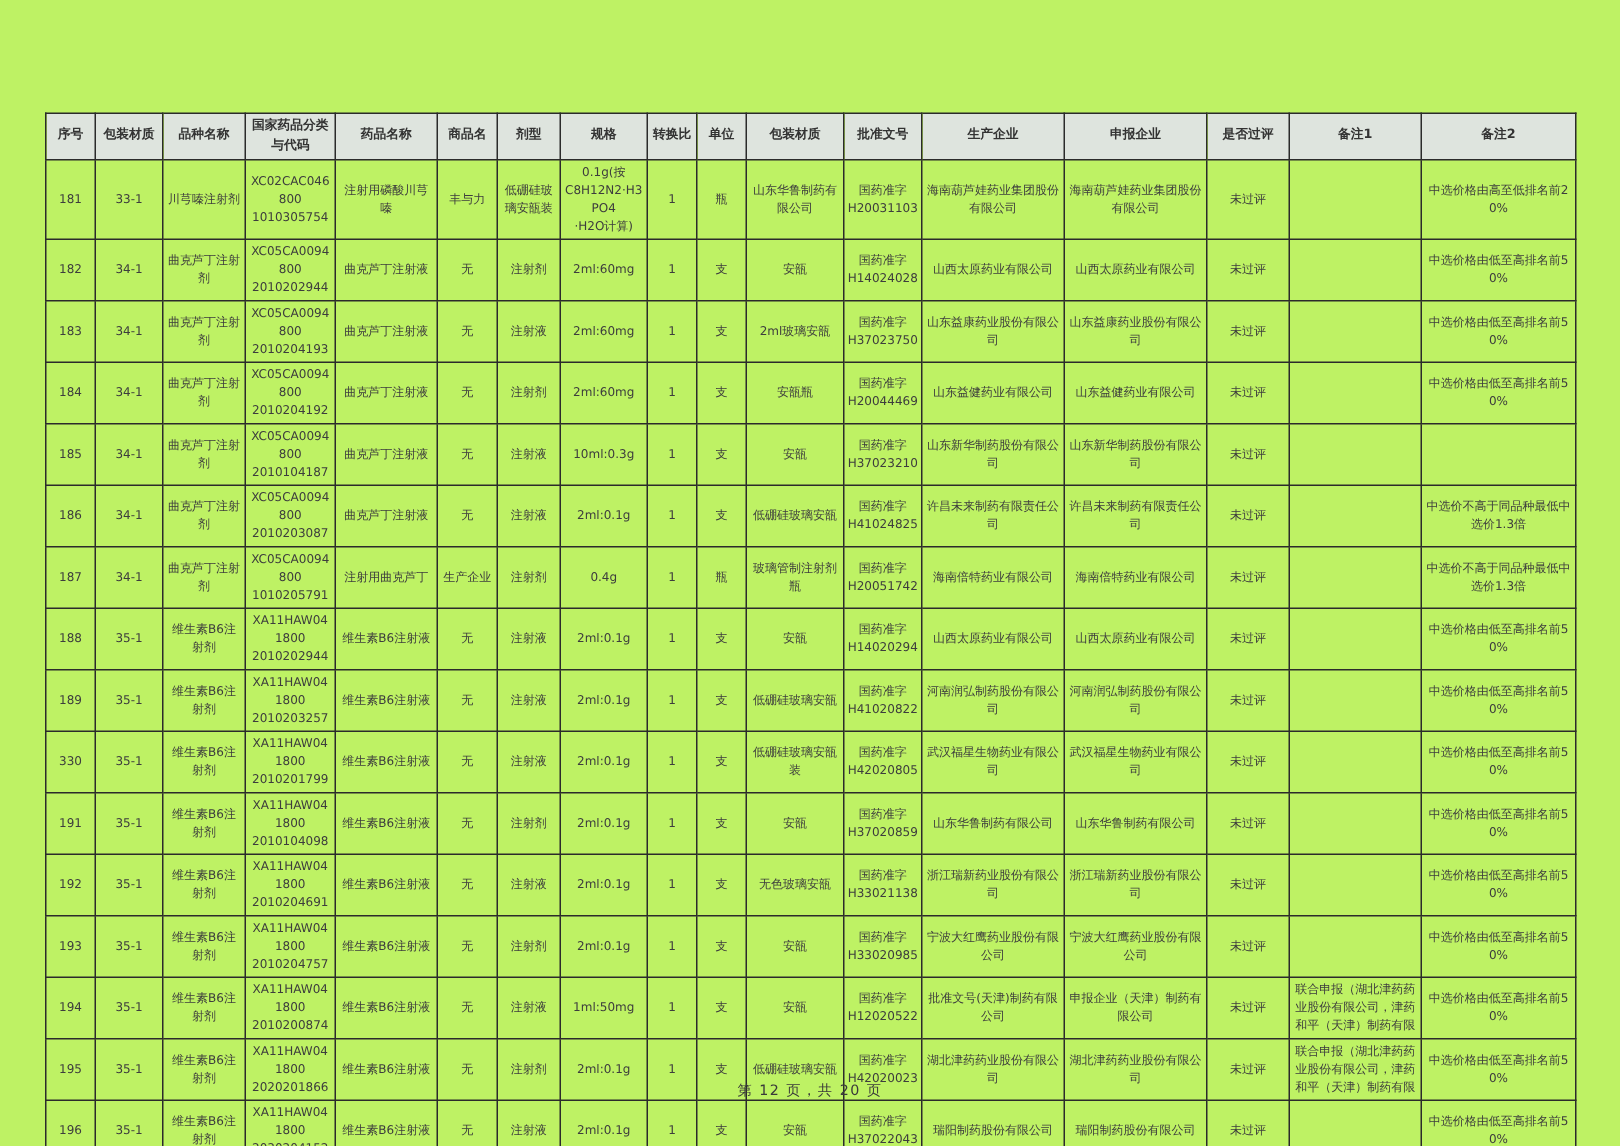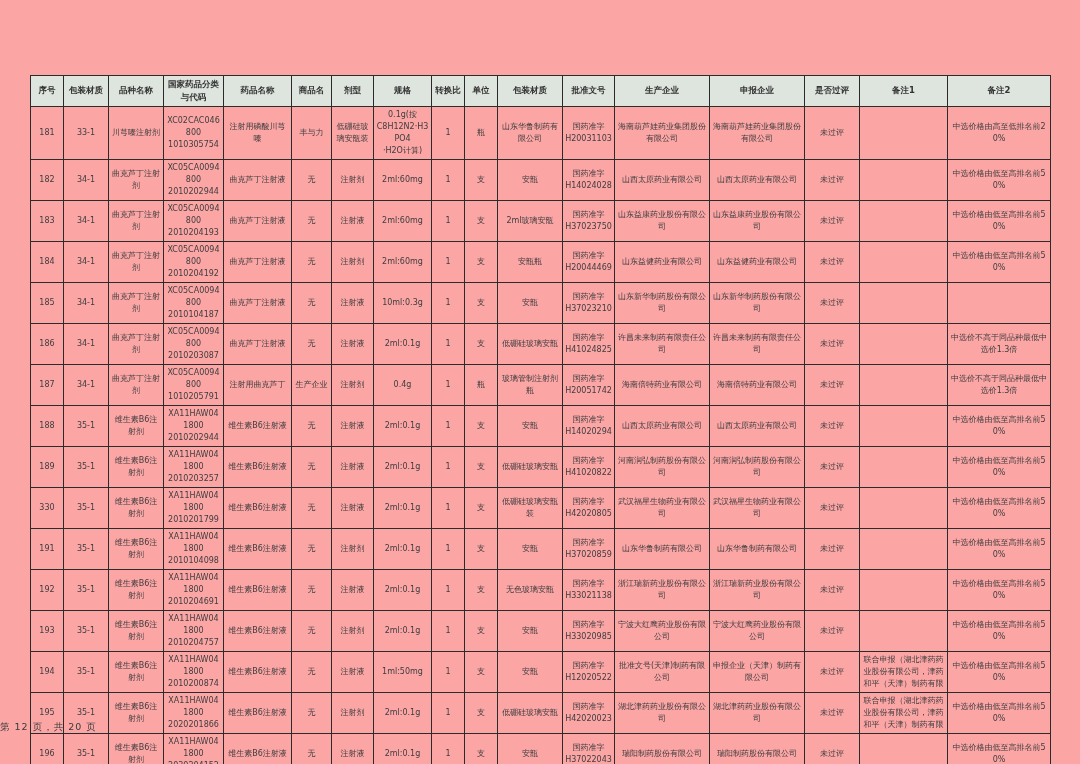--- a/index.html
+++ b/index.html
@@ -1,20 +1,20 @@
 <!DOCTYPE html>
 <html><head>
 <meta charset="utf-8">
 <style>
   html, body { margin: 0; padding: 0; background: #ffffff; }
   .page {
     position: relative;
     width: 1080px;
     height: 764px;
-    background: #fca5a5;
+    background: #bef264;
     font-family: "DejaVu Sans", "Liberation Sans", sans-serif;
     overflow: hidden;
   }
   .drug-table {
     position: absolute;
     left: 30px;
     top: 75px;
     width: 1020px;
     border-collapse: collapse;
     table-layout: fixed;
@@ -37,21 +37,21 @@
     font-size: 8.5px;
     height: 24px;
     color: #333333;
   }
   .drug-table td { height: 30px; }
   .footer {
     position: absolute;
     left: 0;
     top: 721px;
     width: 100%;
-    text-align: left;
+    text-align: center;
     font-size: 9.5px;
     color: #3a3a3a;
     letter-spacing: 1px;
   }
 </style>
 </head>
 <body>
 
 <div class="page">
   <table class="drug-table">

